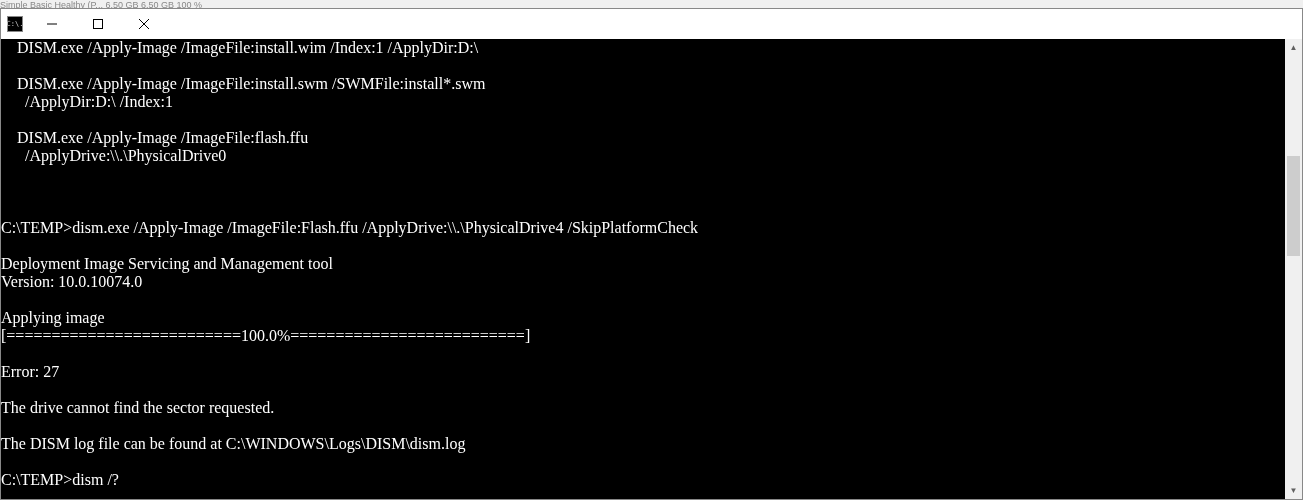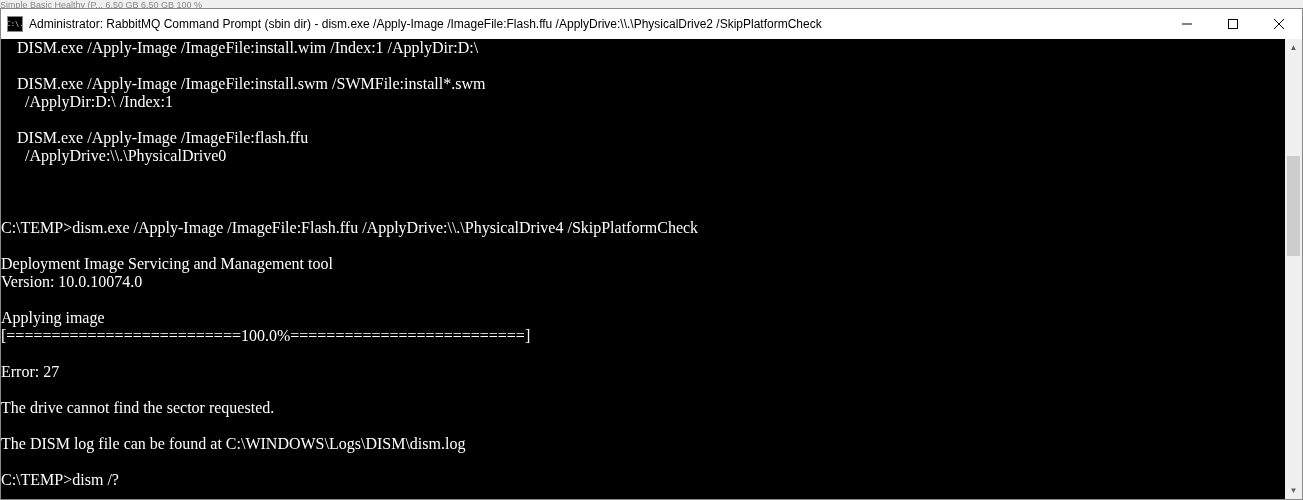--- a/index.html
+++ b/index.html
@@ -140,21 +140,20 @@
 </head>
 <body>
 
 <div class="background-hint">Simple   Basic          Healthy (P...  6.50 GB    6.50 GB    100 %</div>
 
 <div class="window">
   <div class="titlebar">
     <div class="titlebar-icon">
       <span class="titlebar-icon-text">C:\.</span>
     </div>
-    <div class="titlebar-title">Administrator: RabbitMQ Command Prompt (sbin dir) - dism.exe  /Apply-Image /ImageFile:Flash.ffu /ApplyDrive:\\.\PhysicalDrive2 /SkipPlatformCheck</div>
     <div class="window-controls">
       <div class="window-control">
         <svg width="10" height="10" viewBox="0 0 10 10">
             <line x1="0" y1="5" x2="10" y2="5" stroke="black" stroke-width="1"></line>
           </svg>
       </div>
       <div class="window-control">
         <svg width="10" height="10" viewBox="0 0 10 10">
             <rect x="0.5" y="0.5" width="9" height="9" fill="none" stroke="black" stroke-width="1"></rect>
           </svg>

